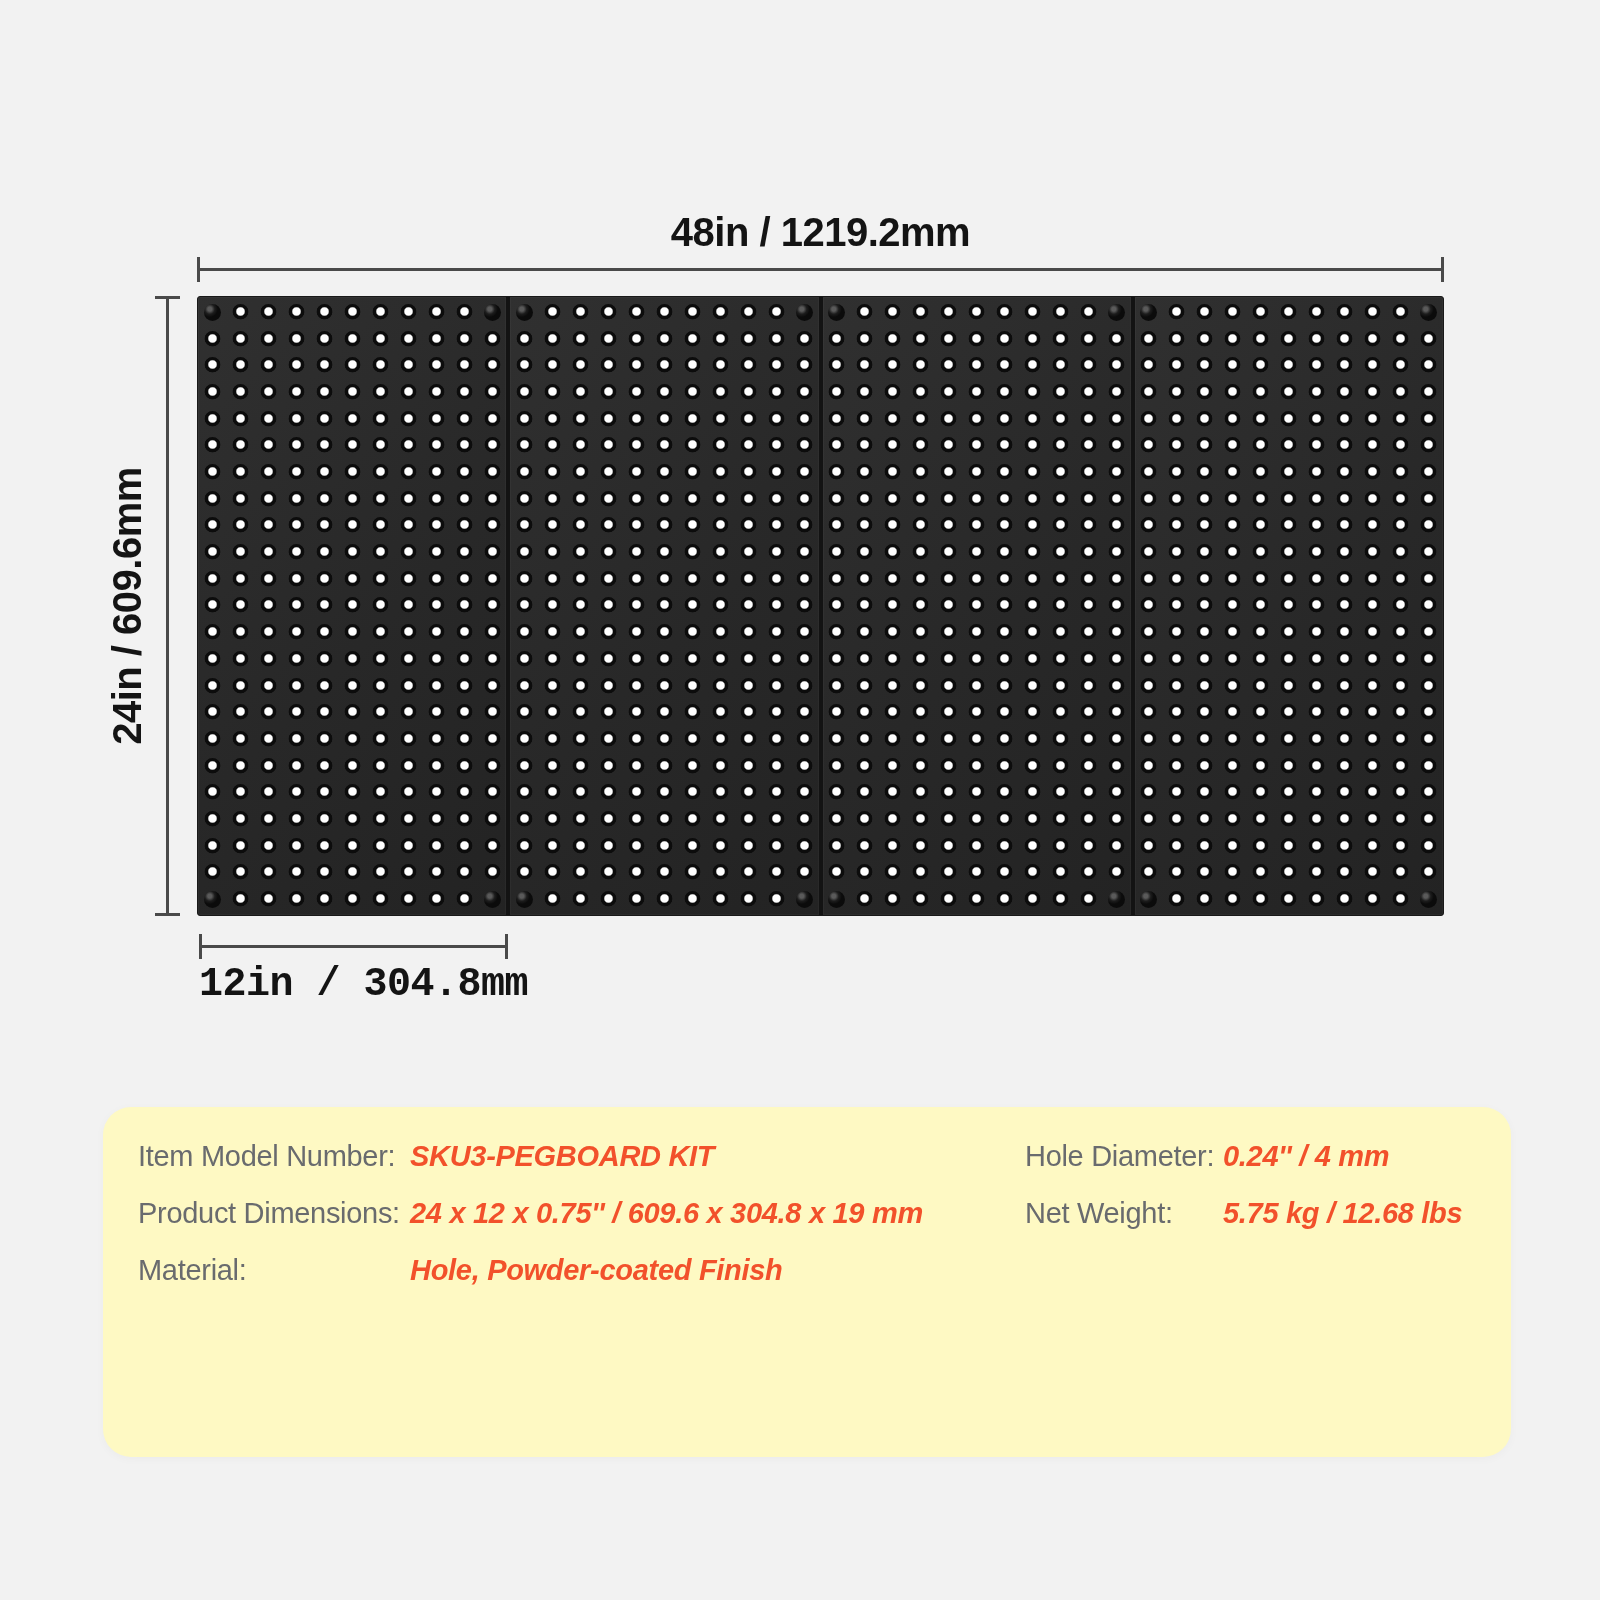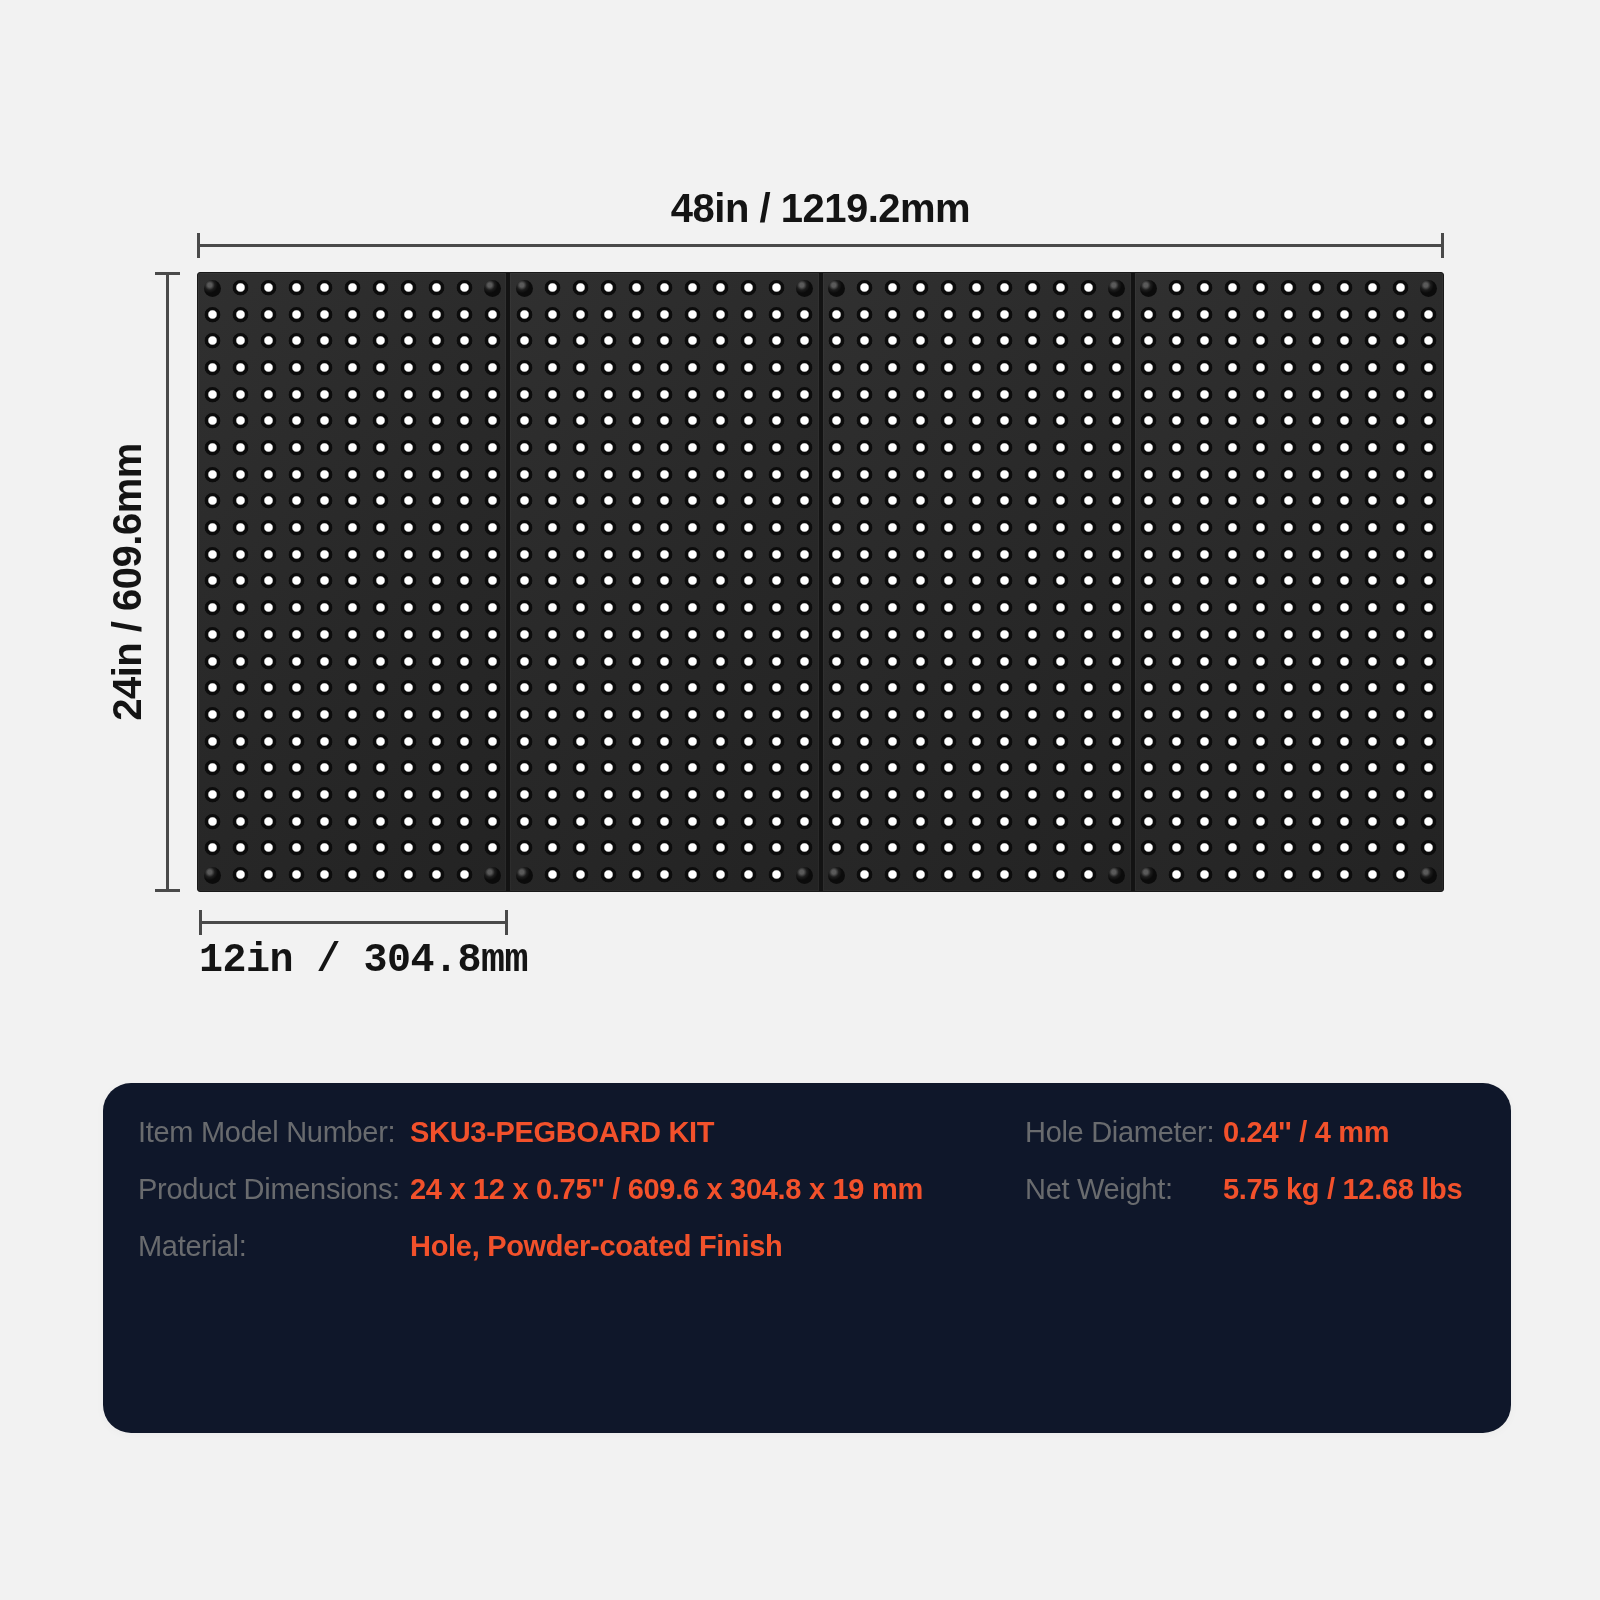--- a/index.html
+++ b/index.html
@@ -3,21 +3,21 @@
 <meta charset="utf-8">
 <style>
   html,body{margin:0;padding:0;}
   body{
     width:1600px;height:1600px;
     background:#f2f2f2;
     font-family:"Liberation Sans", sans-serif;
     position:relative;
     overflow:hidden;
   }
-  .stage{position:absolute;inset:0;}
+  .stage{position:absolute;inset:0;margin-top:24px;}
 
   
   .dim{position:absolute;}
   .dim .line-h{position:absolute;left:0;right:0;top:11px;height:3px;background:#4a4a4a;}
   .dim .line-v{position:absolute;top:0;bottom:0;left:11px;width:3px;background:#4a4a4a;}
   .dim .tick-v{position:absolute;top:0;bottom:0;width:3px;background:#4a4a4a;}
   .dim .tick-h{position:absolute;left:0;right:0;height:3px;background:#4a4a4a;}
   .dim-top{left:197px;top:233px;width:1247px;height:25px;}
   .dim-top .tick-left{left:0;}
   .dim-top .tick-right{right:0;}
@@ -70,36 +70,36 @@
     width:17px;height:17px;border-radius:50%;
     background:radial-gradient(circle at 34% 30%,
       #5a5a5a 0 2px,
       #1d1d1d 5px,
       #0b0b0b 8px);
   }
 
   
   .spec-card{
     position:absolute;left:103px;top:1083px;width:1408px;height:350px;
-    background:#0f172a;border-radius:28px;
+    background:#fef9c3;border-radius:28px;
     box-shadow:0 2px 10px rgba(0,0,0,0.03);
   }
   .spec-col{position:absolute;display:flex;flex-direction:column;gap:24px;}
   .spec-col-left{left:35px;top:33px;}
   .spec-col-right{left:922px;top:33px;}
   .spec-row{display:flex;align-items:flex-start;min-height:33px;}
   .spec-col-left .spec-label{width:272px;}
   .spec-col-right .spec-label{width:198px;}
   .spec-label{
     color:#696b6e;font-size:29px;line-height:33px;
     letter-spacing:-0.3px;flex:none;
   }
   .spec-value{
     color:#f2512b;font-size:29px;line-height:33px;font-weight:bold;
-    letter-spacing:-0.3px;white-space:nowrap;
+    letter-spacing:-0.3px;white-space:nowrap;font-style:italic;
   }
 </style>
 </head>
 <body>
 
 <div class="stage">
 
   <div class="dim dim-top">
     <div class="line-h"></div>
     <div class="tick-v tick-left"></div>

